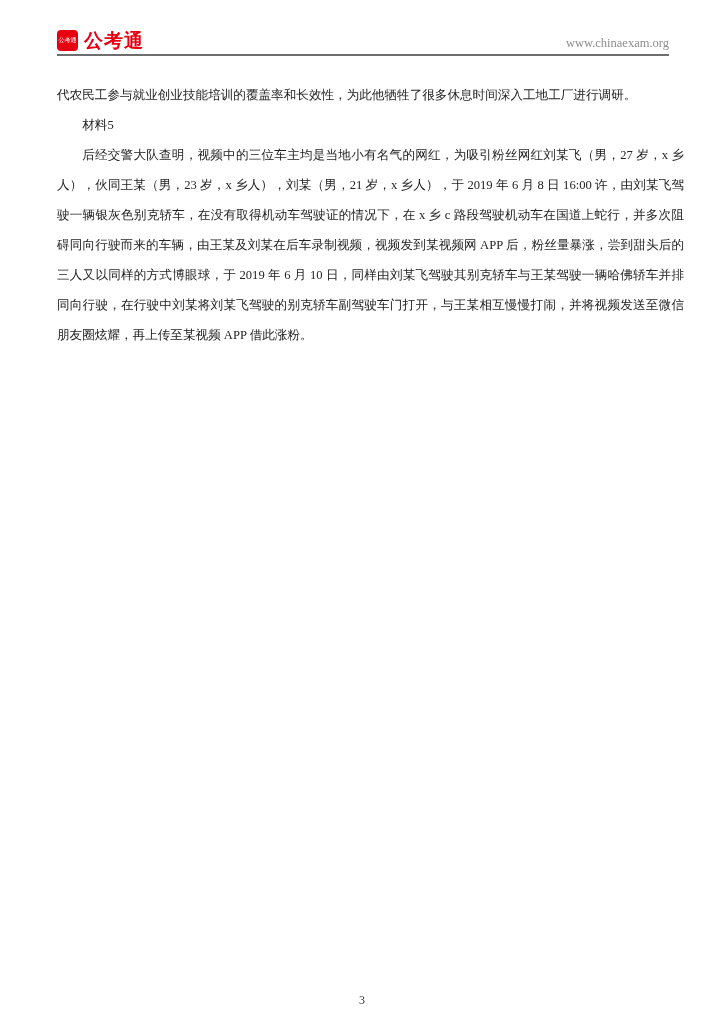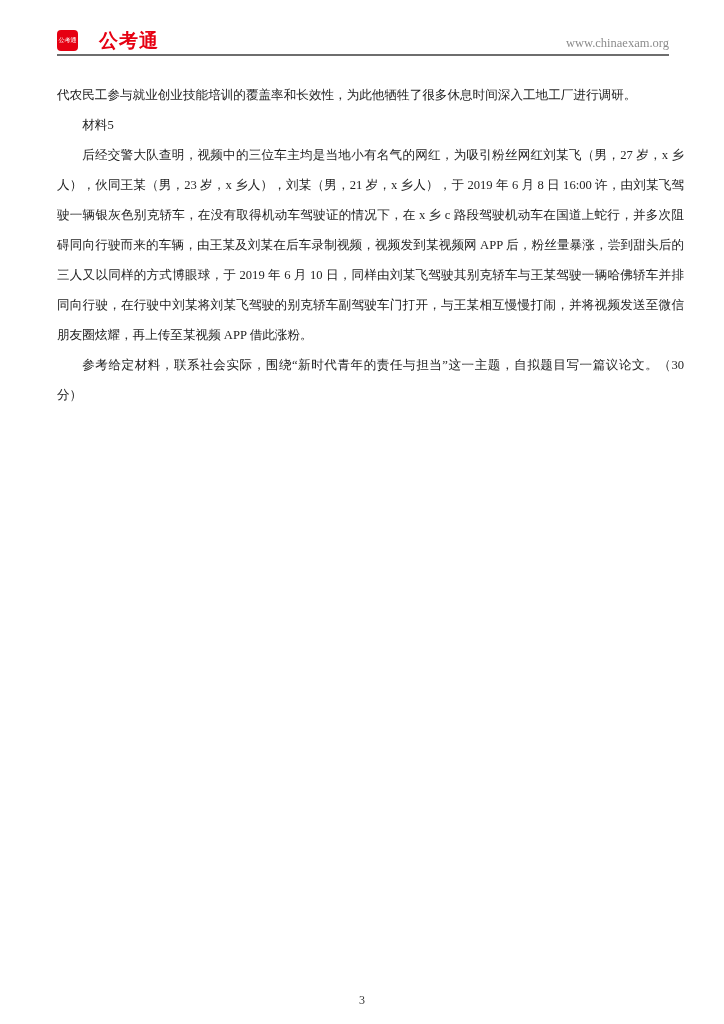--- a/index.html
+++ b/index.html
@@ -21,21 +21,21 @@
     display: flex;
     justify-content: space-between;
     align-items: flex-end;
     margin: 30px 55px 0 57px;
     padding-bottom: 3px;
     border-bottom: 2px solid #6e6e6e;
   }
   .logo {
     display: flex;
     align-items: center;
-    gap: 21px;
+    gap: 6px;
   }
   .logo-badge {
     width: 21px;
     height: 21px;
     background: #e60012;
     border-radius: 4px;
     color: #ffffff;
     font-size: 6px;
     line-height: 21px;
     text-align: center;
@@ -98,18 +98,17 @@
       <div class="logo-badge">公考通</div>
       <div class="logo-name">公考通</div>
     </div>
     <div class="website">www.chinaexam.org</div>
   </div>
 
   <div class="content">
     <p class="no-indent">代农民工参与就业创业技能培训的覆盖率和长效性，为此他牺牲了很多休息时间深入工地工厂进行调研。</p>
     <p class="heading">材料5</p>
     <p>后经交警大队查明，视频中的三位车主均是当地小有名气的网红，为吸引粉丝网红刘某飞（男，27 岁，x 乡人），伙同王某（男，23 岁，x 乡人），刘某（男，21 岁，x 乡人），于 2019 年 6 月 8 日 16:00 许，由刘某飞驾驶一辆银灰色别克轿车，在没有取得机动车驾驶证的情况下，在 x 乡 c 路段驾驶机动车在国道上蛇行，并多次阻碍同向行驶而来的车辆，由王某及刘某在后车录制视频，视频发到某视频网 APP 后，粉丝量暴涨，尝到甜头后的三人又以同样的方式博眼球，于 2019 年 6 月 10 日，同样由刘某飞驾驶其别克轿车与王某驾驶一辆哈佛轿车并排同向行驶，在行驶中刘某将刘某飞驾驶的别克轿车副驾驶车门打开，与王某相互慢慢打闹，并将视频发送至微信朋友圈炫耀，再上传至某视频 APP 借此涨粉。</p>
-    <p>参考给定材料，联系社会实际，围绕“新时代青年的责任与担当”这一主题，自拟题目写一篇议论文。（30分）</p>
   </div>
 
   <div class="page-number">3</div>
 
 </div>
 
 </body></html>

